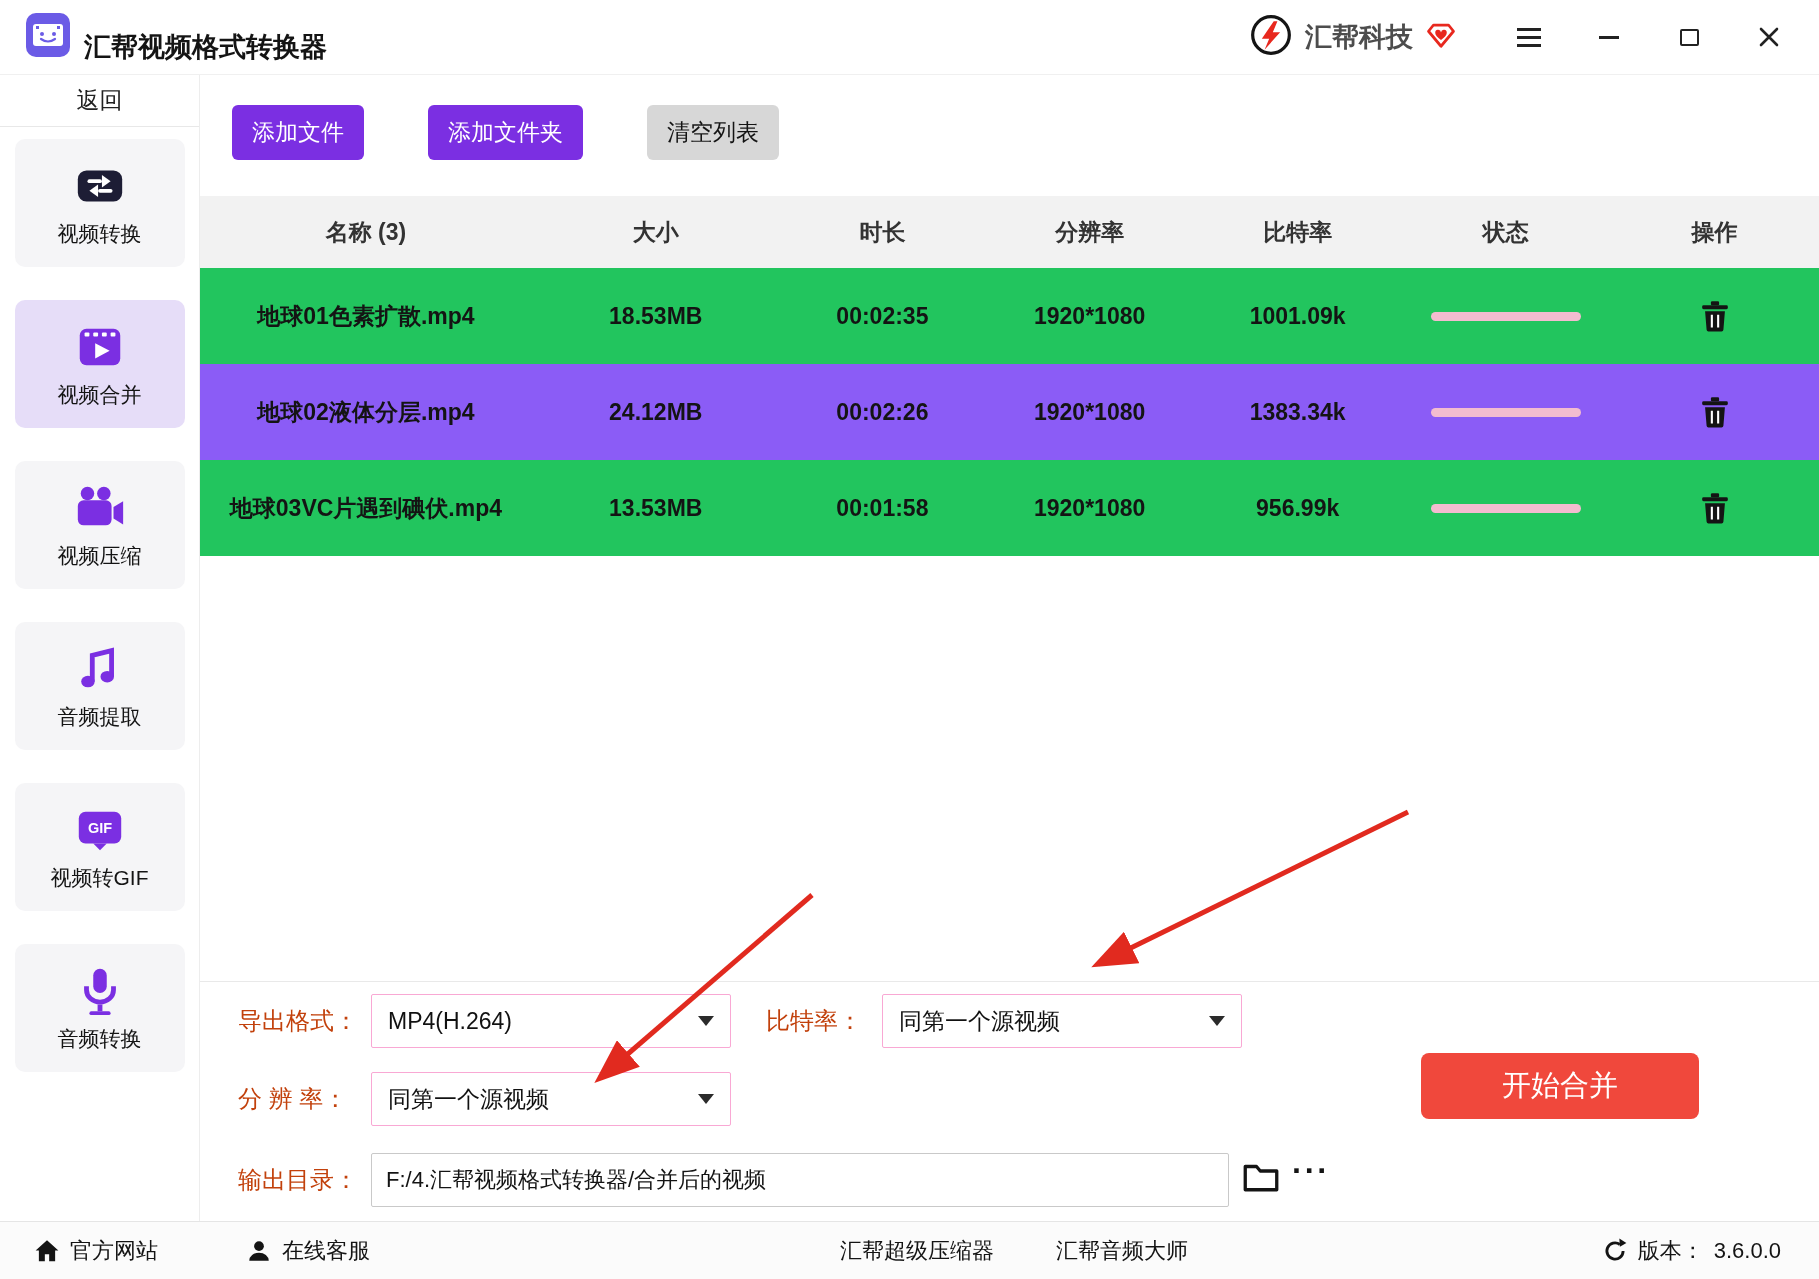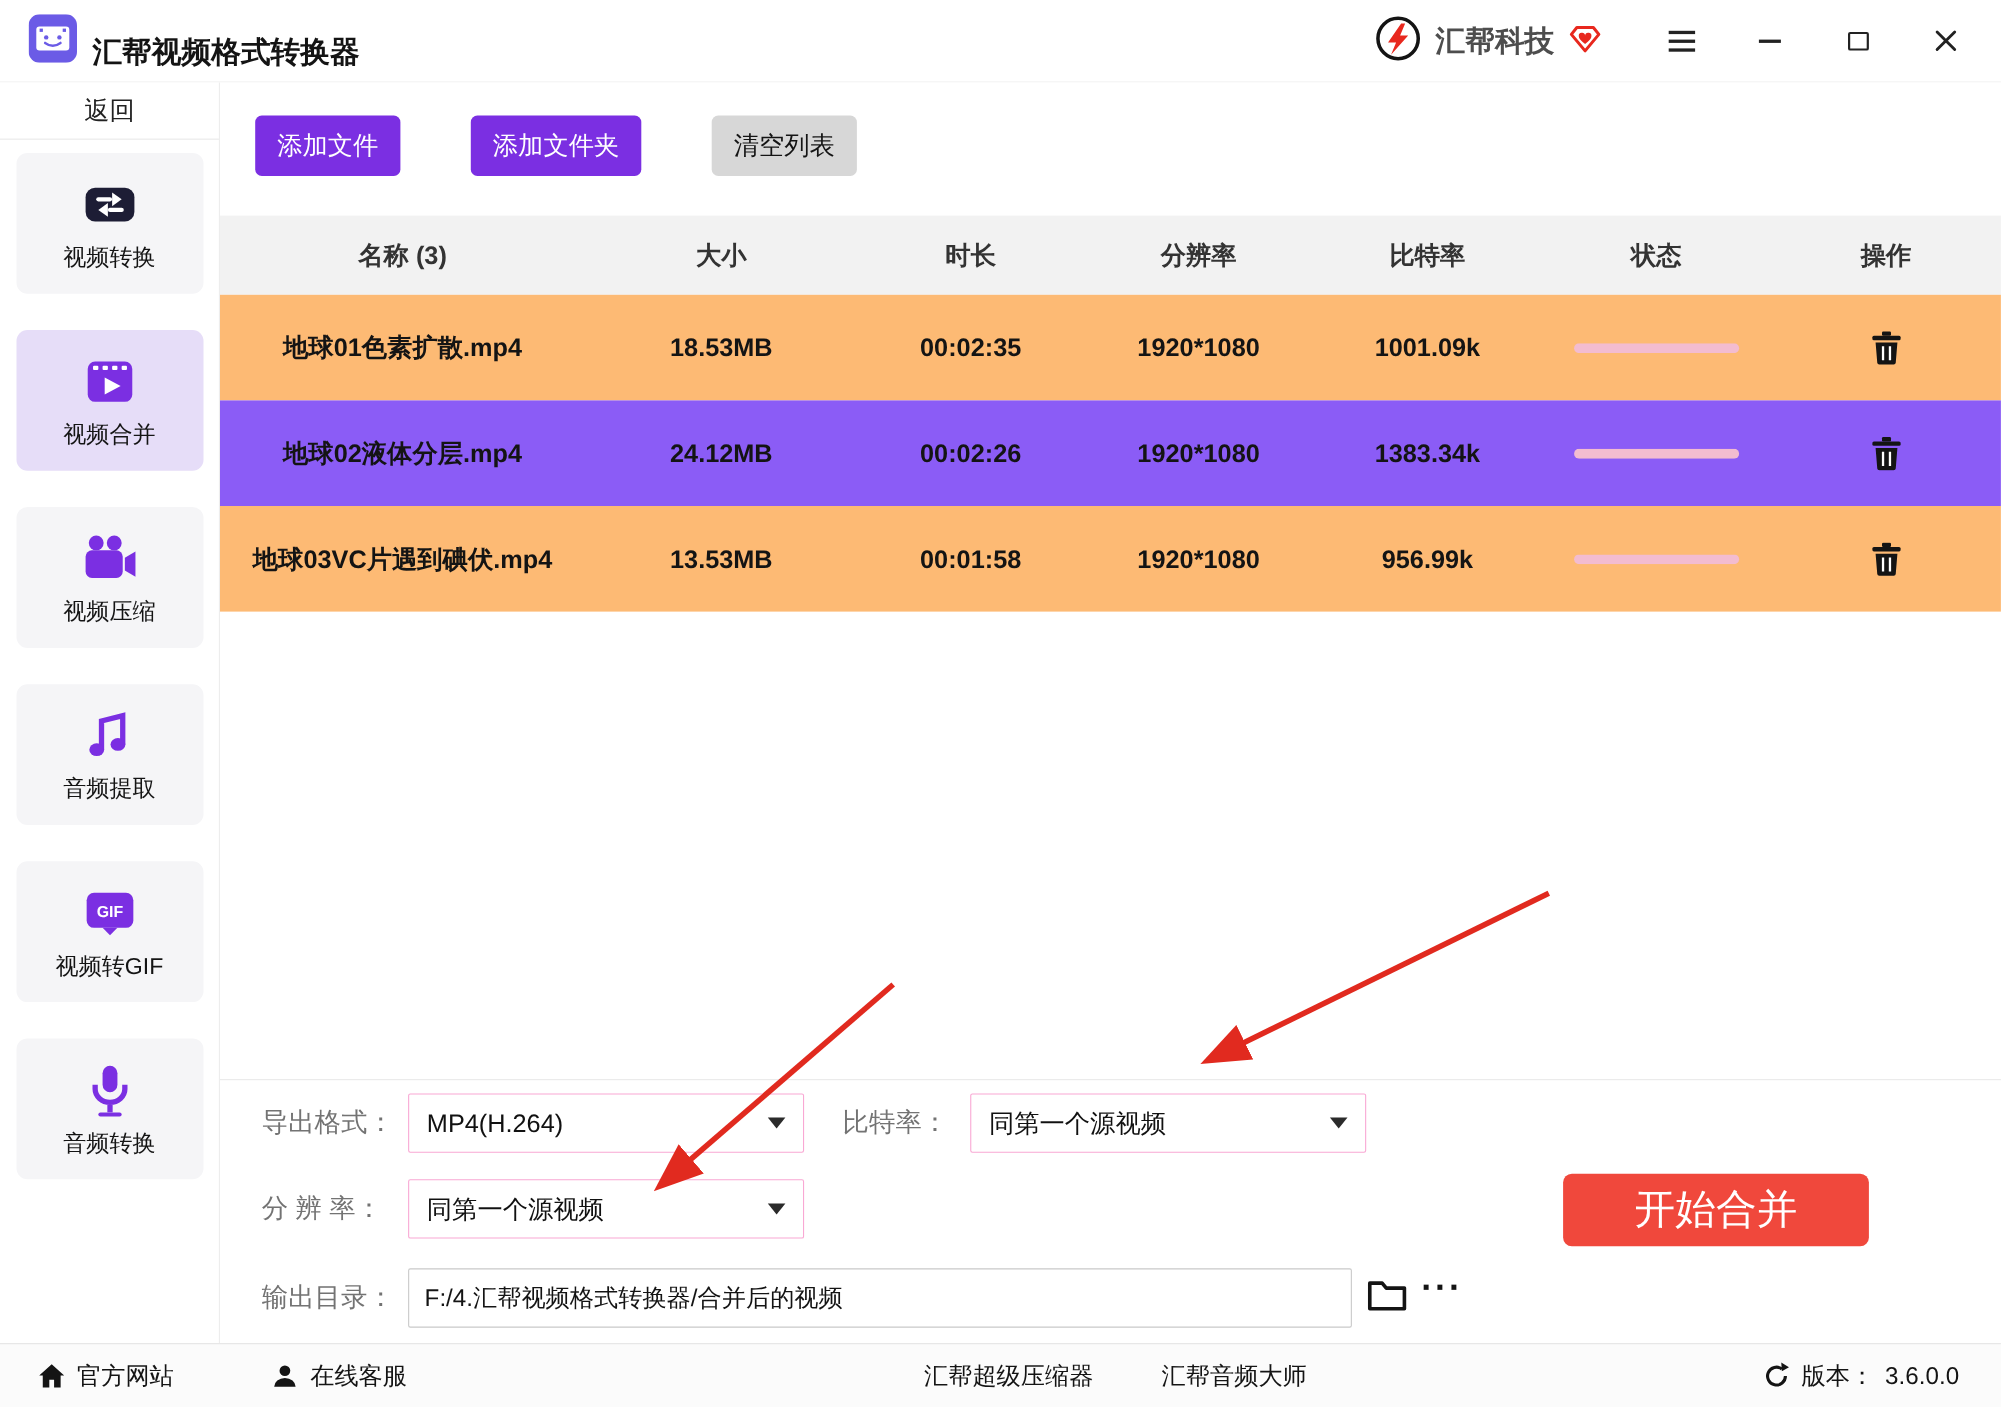--- a/index.html
+++ b/index.html
@@ -39,49 +39,49 @@
   .tile .tile-label { font-size:21px; color:#141414; }
 
   
   .content { flex:1; display:flex; flex-direction:column; background:#fff; min-width:0; }
   .toolbar { padding:30px 0 0 32px; display:flex; gap:64px; flex:0 0 auto; }
   .btn { font-size:23px; padding:12px 20px; border-radius:6px; border:none; cursor:pointer; font-family:inherit; }
   .btn-purple { background:var(--accent-purple,#7b2fe2); color:#fff; }
   .btn-gray { background:#d7d7d7; color:#141414; }
 
   .table { margin-top:36px; flex:0 0 auto; }
-  .trow { display:flex; align-items:center; height:96px; font-size:23px; font-weight:600; color:#141414; background:#fdba74; }
+  .trow { display:flex; align-items:center; height:96px; font-size:23px; font-weight:600; color:#141414; background:#22c55e; }
   .trow.alt { background:#8b5cf6; }
   .thead { height:72px; background:#f2f2f2; color:#333; font-size:23px; font-weight:600; }
   .cell { text-align:center; overflow:hidden; white-space:nowrap; }
   .c-name{width:20.5%;} .c-size{width:15.3%;} .c-dur{width:12.7%;} .c-res{width:12.9%;}
   .c-bit{width:12.8%;} .c-status{width:12.9%;} .c-op{width:12.9%;}
   .progress { width:150px; height:9px; border-radius:5px; background:var(--progress-pink,#f3bcd0); margin:0 auto; }
   .trash-btn { background:none; border:none; cursor:pointer; display:block; margin:0 auto; padding:2px; }
   .trash-btn svg { display:block; }
 
   .spacer { flex:1; }
 
   
   .settings { position:relative; height:240px; flex:0 0 240px; border-top:1px solid #e9e9e9; }
-  .lbl { position:absolute; font-size:24px; color:#737373; line-height:28px; }
+  .lbl { position:absolute; font-size:24px; color:#c2410c; line-height:28px; }
   .dd { position:absolute; width:360px; height:54px; border:1px solid #f9a8d4; border-radius:2px; background:#fff;
         display:flex; align-items:center; justify-content:space-between; padding:0 16px; font-size:23px; cursor:pointer; }
   .caret { width:0; height:0; border-left:8px solid transparent; border-right:8px solid transparent;
            border-top:10px solid #2b2b2b; display:block; }
   .dd-format { left:171px; top:12px; }
   .dd-bitrate { left:682px; top:12px; }
   .dd-resolution { left:171px; top:90px; }
   .output-input { position:absolute; left:171px; top:171px; width:858px; height:54px; border:1px solid #c9c9c9;
                   border-radius:2px; font-size:22px; padding:0 14px; font-family:inherit; color:#141414; background:#fff; }
   .folder-btn { position:absolute; left:1043px; top:180px; background:none; border:none; cursor:pointer; }
   .more-btn { position:absolute; left:1092px; top:170px; background:none; border:none; cursor:pointer;
               font-size:32px; font-weight:bold; letter-spacing:2px; color:#141414; font-family:inherit; }
-  .start-btn { position:absolute; left:1221px; top:85px; width:278px; height:66px; border:none; border-radius:8px;
-               background:var(--start-red,#f0483c); color:#fff; font-size:37px; cursor:pointer; font-family:inherit; }
+  .start-btn { position:absolute; left:1221px; top:71px; width:278px; height:66px; border:none; border-radius:8px;
+               background:var(--start-red,#f0483c); color:#fff; font-size:29px; cursor:pointer; font-family:inherit; }
 
   
   .page-footer { height:58px; flex:0 0 58px; border-top:1px solid #e5e5e5; background:#fbfbfb;
                  position:relative; font-size:22px; color:#141414; }
   .f-left { position:absolute; left:34px; top:0; height:100%; display:flex; align-items:center; gap:88px; }
   .f-center { position:absolute; left:840px; top:0; height:100%; display:flex; align-items:center; gap:62px; }
   .f-right { position:absolute; right:38px; top:0; height:100%; display:flex; align-items:center; gap:10px; }
   .f-item { display:flex; align-items:center; gap:10px; cursor:pointer; }
   .f-icon { display:flex; align-items:center; }
 

